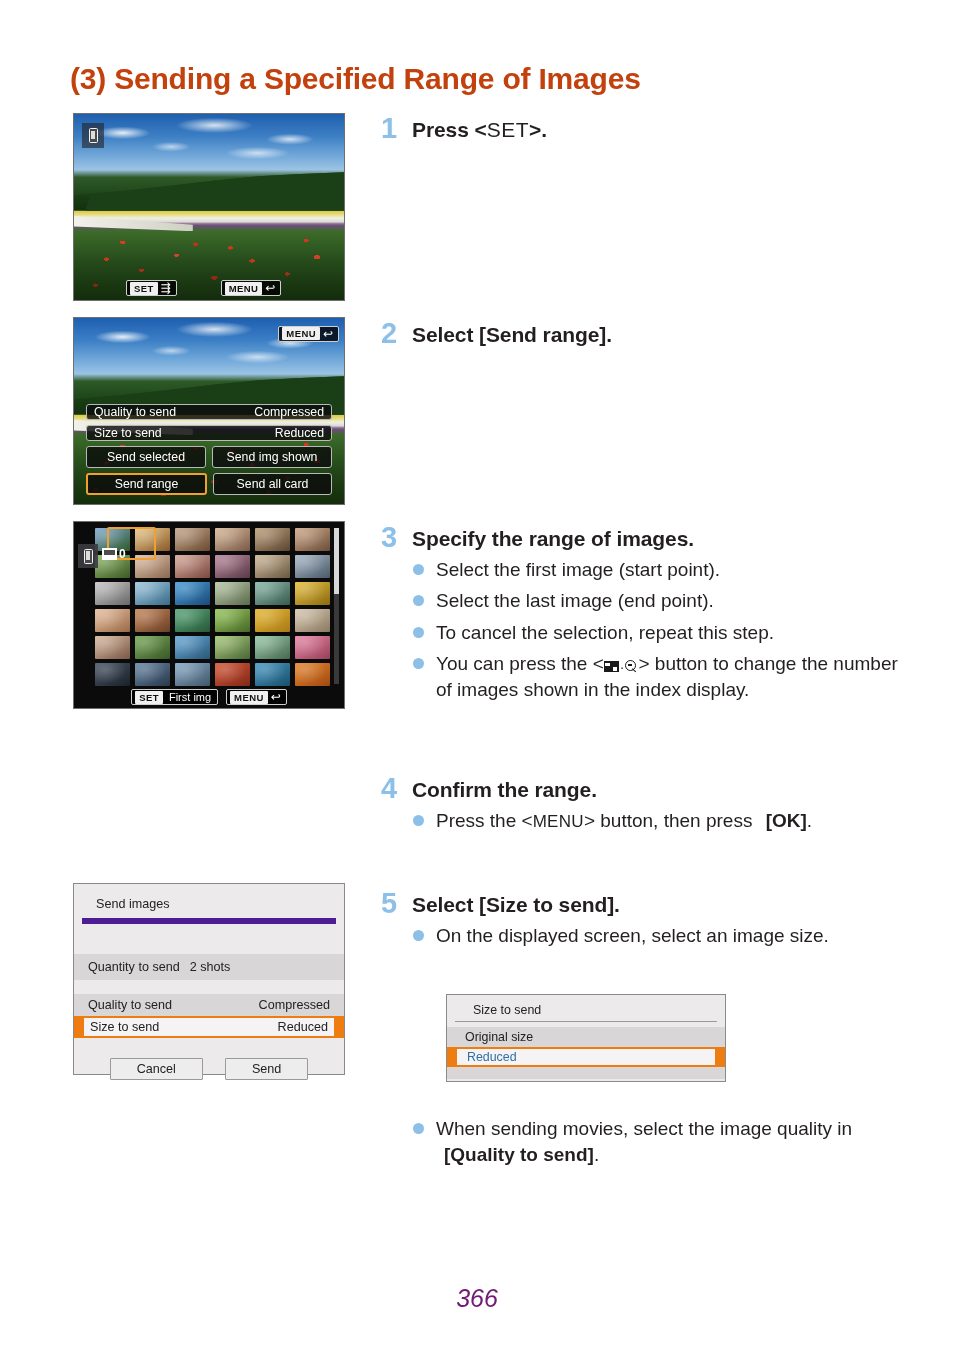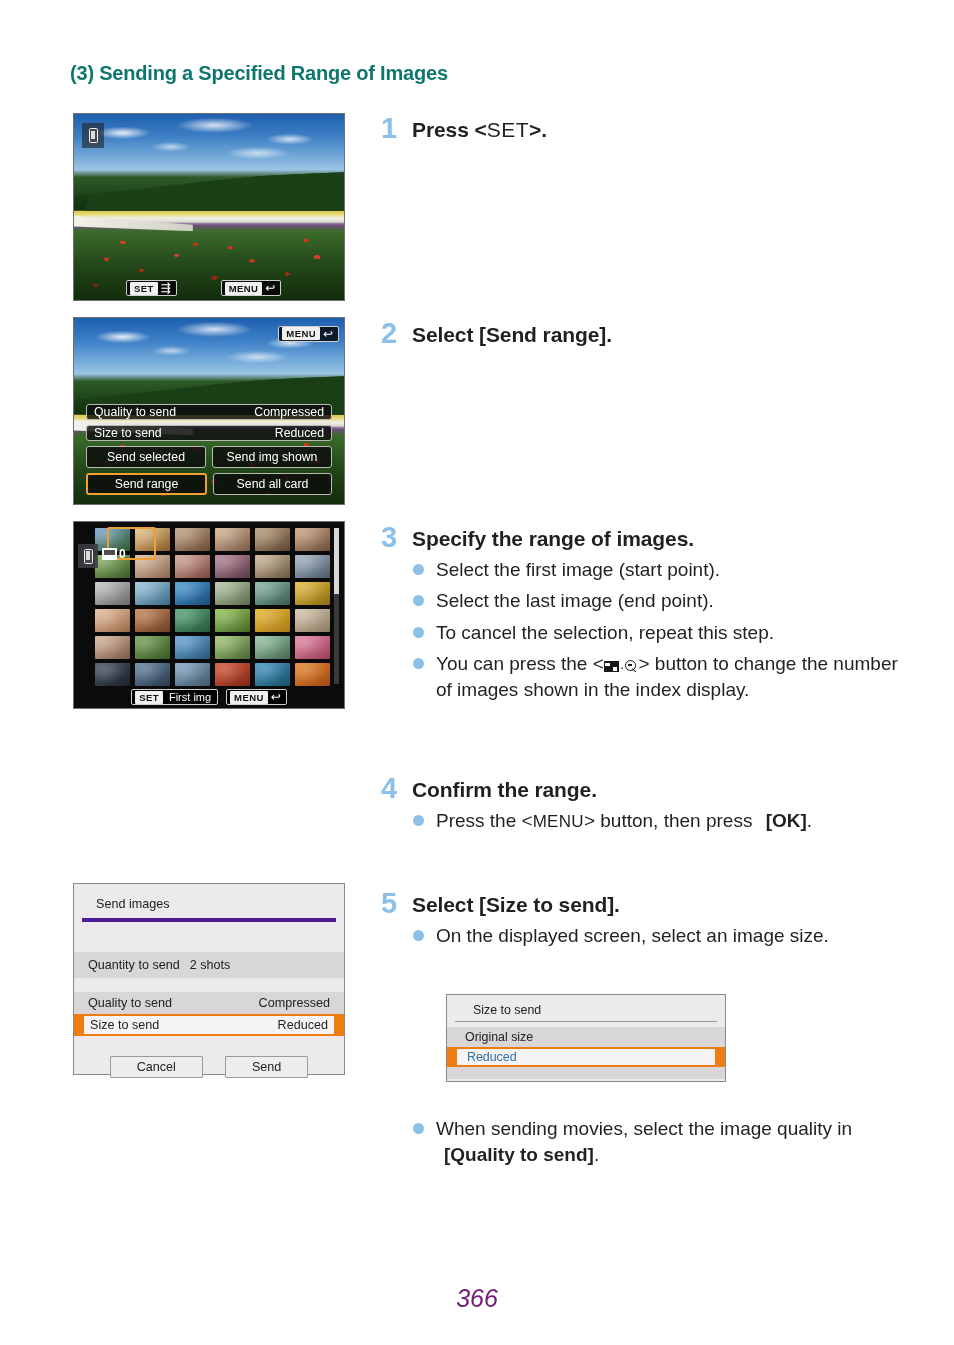--- a/index.html
+++ b/index.html
@@ -8,22 +8,22 @@
     background: #ffffff;
     font-family: "Liberation Sans", sans-serif;
     color: #231f20;
     overflow: hidden;
   }
   .page { position: relative; width: 954px; height: 1345px; }
 
   
   .heading {
     position: absolute; left: 70px; top: 62px;
-    font-size: 20px; font-weight: bold; letter-spacing: -0.2px;
-    color: #0f766e;
+    font-size: 30px; font-weight: bold; letter-spacing: -0.2px;
+    color: #c2410c;
   }
 
   
   .shot {
     position: absolute;
     width: 272px; height: 188px;
     border: 1px solid #6f6f6f;
     overflow: hidden;
   }
 
@@ -187,21 +187,21 @@
   }
 
   
   #shot4 {
     position: absolute; left: 73px; top: 883px;
     width: 272px; height: 192px;
     border: 1px solid #8a8a8a; background: #eceaea;
   }
   .dlg-title {
     font-size: 12.6px; color: #222; padding: 9px 14px 7px 14px;
-    border-bottom: 4px solid #4c1d95; margin: 4px 8px 0 8px;
+    border-bottom: 6px solid #4c1d95; margin: 4px 8px 0 8px;
   }
   .dlg-qty {
     margin-top: 30px; background: #d8d6d6;
     font-size: 12.6px; color: #222; padding: 6px 14px;
     display: flex; gap: 10px;
   }
   .dlg-rows { margin-top: 14px; }
   .dlg-row {
     font-size: 12.6px; color: #222;
     padding: 4px 14px; display: flex; justify-content: space-between;

